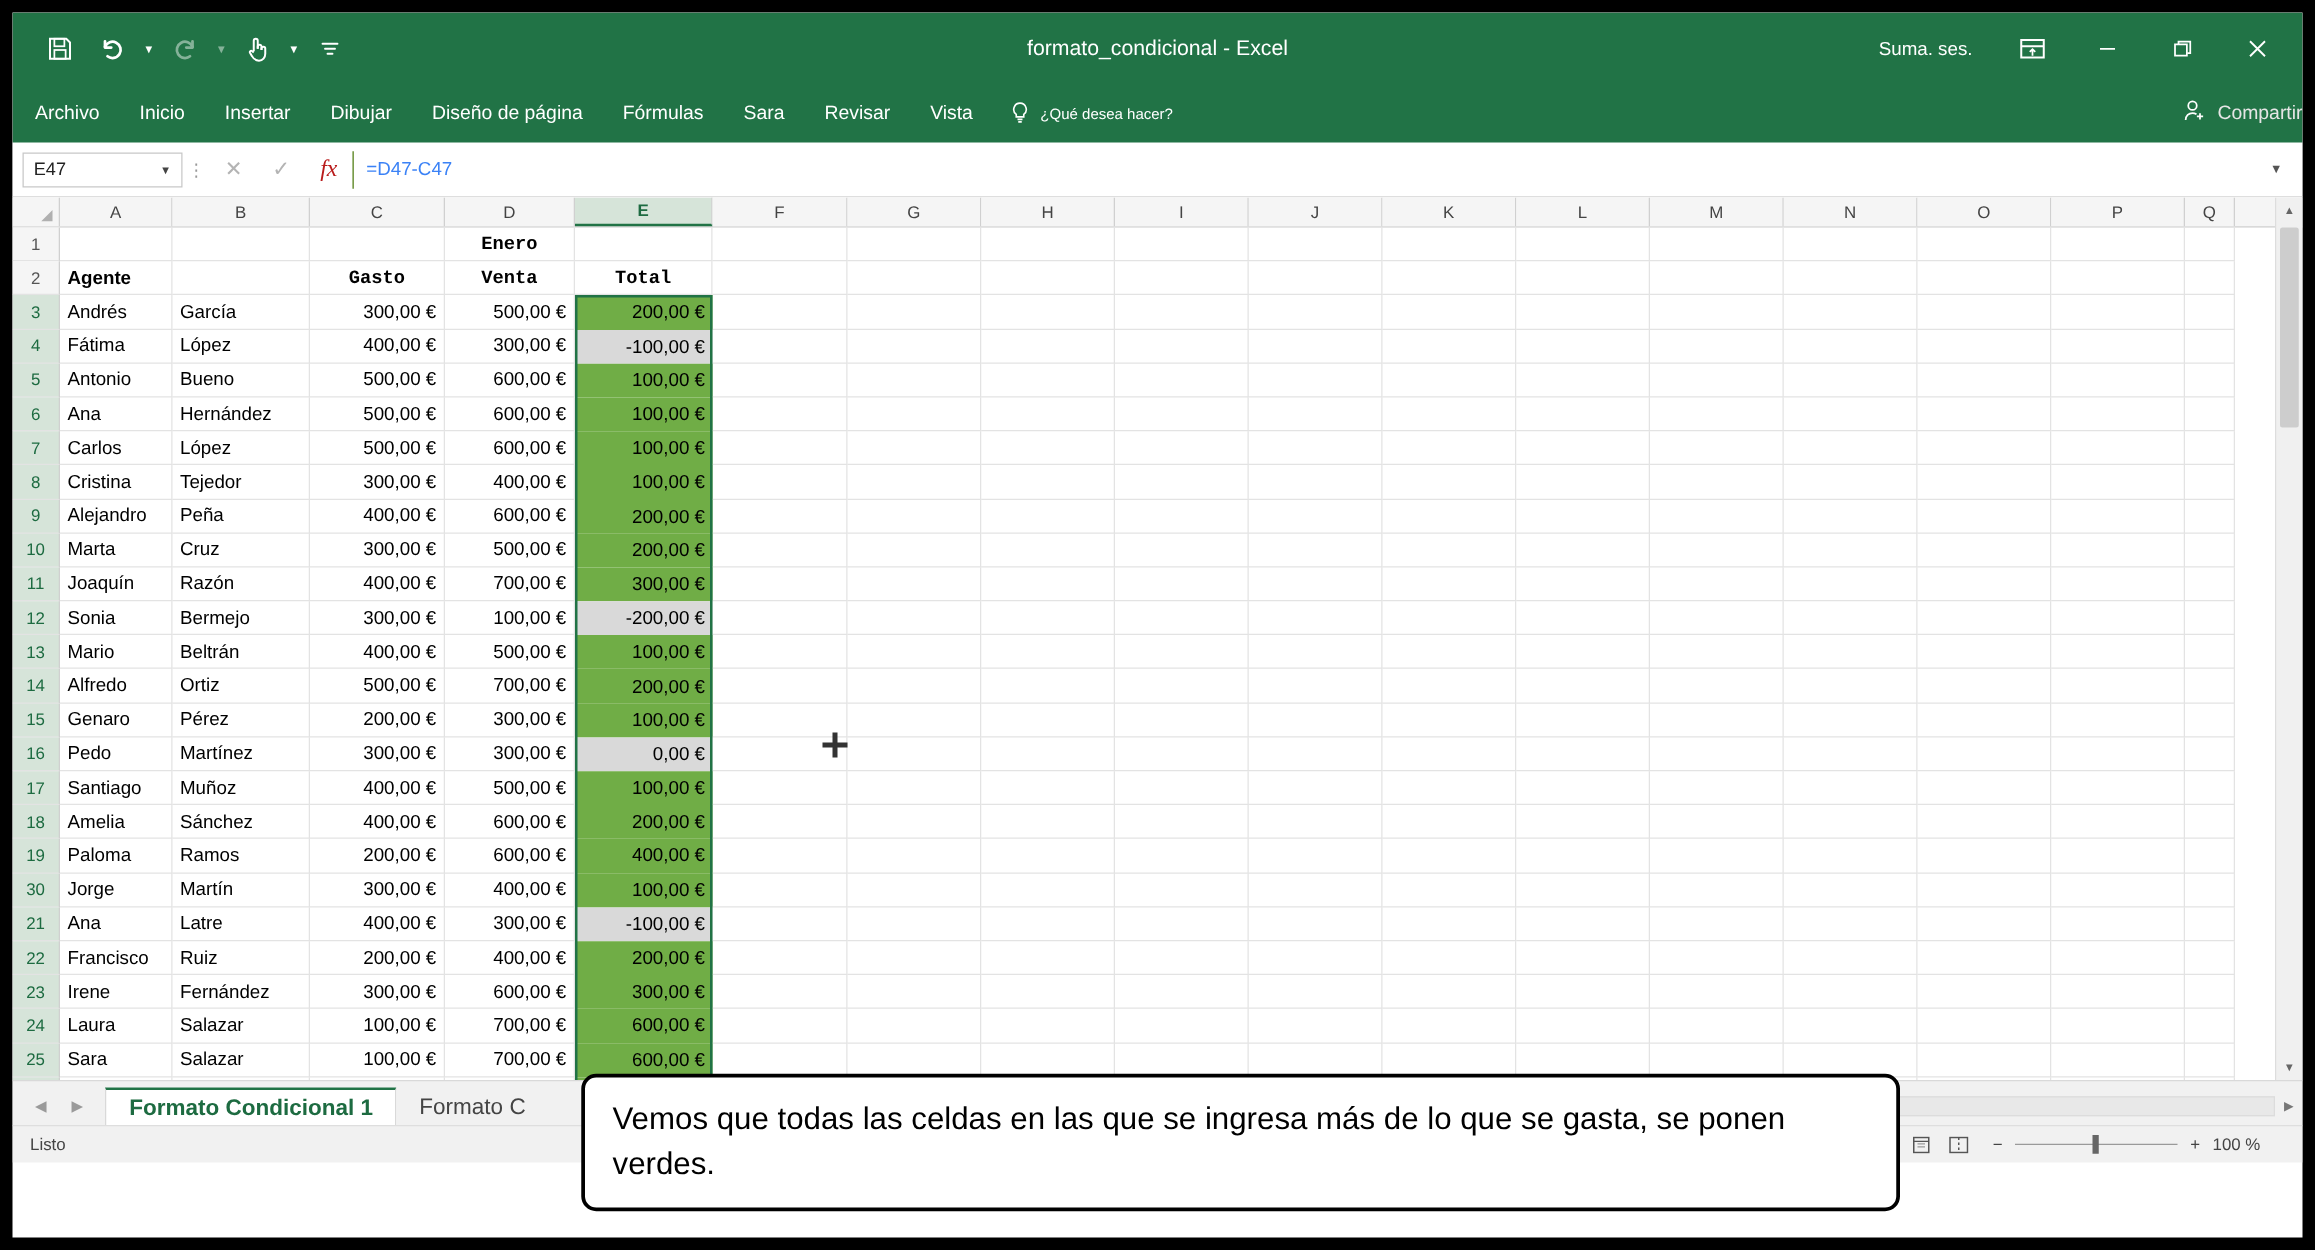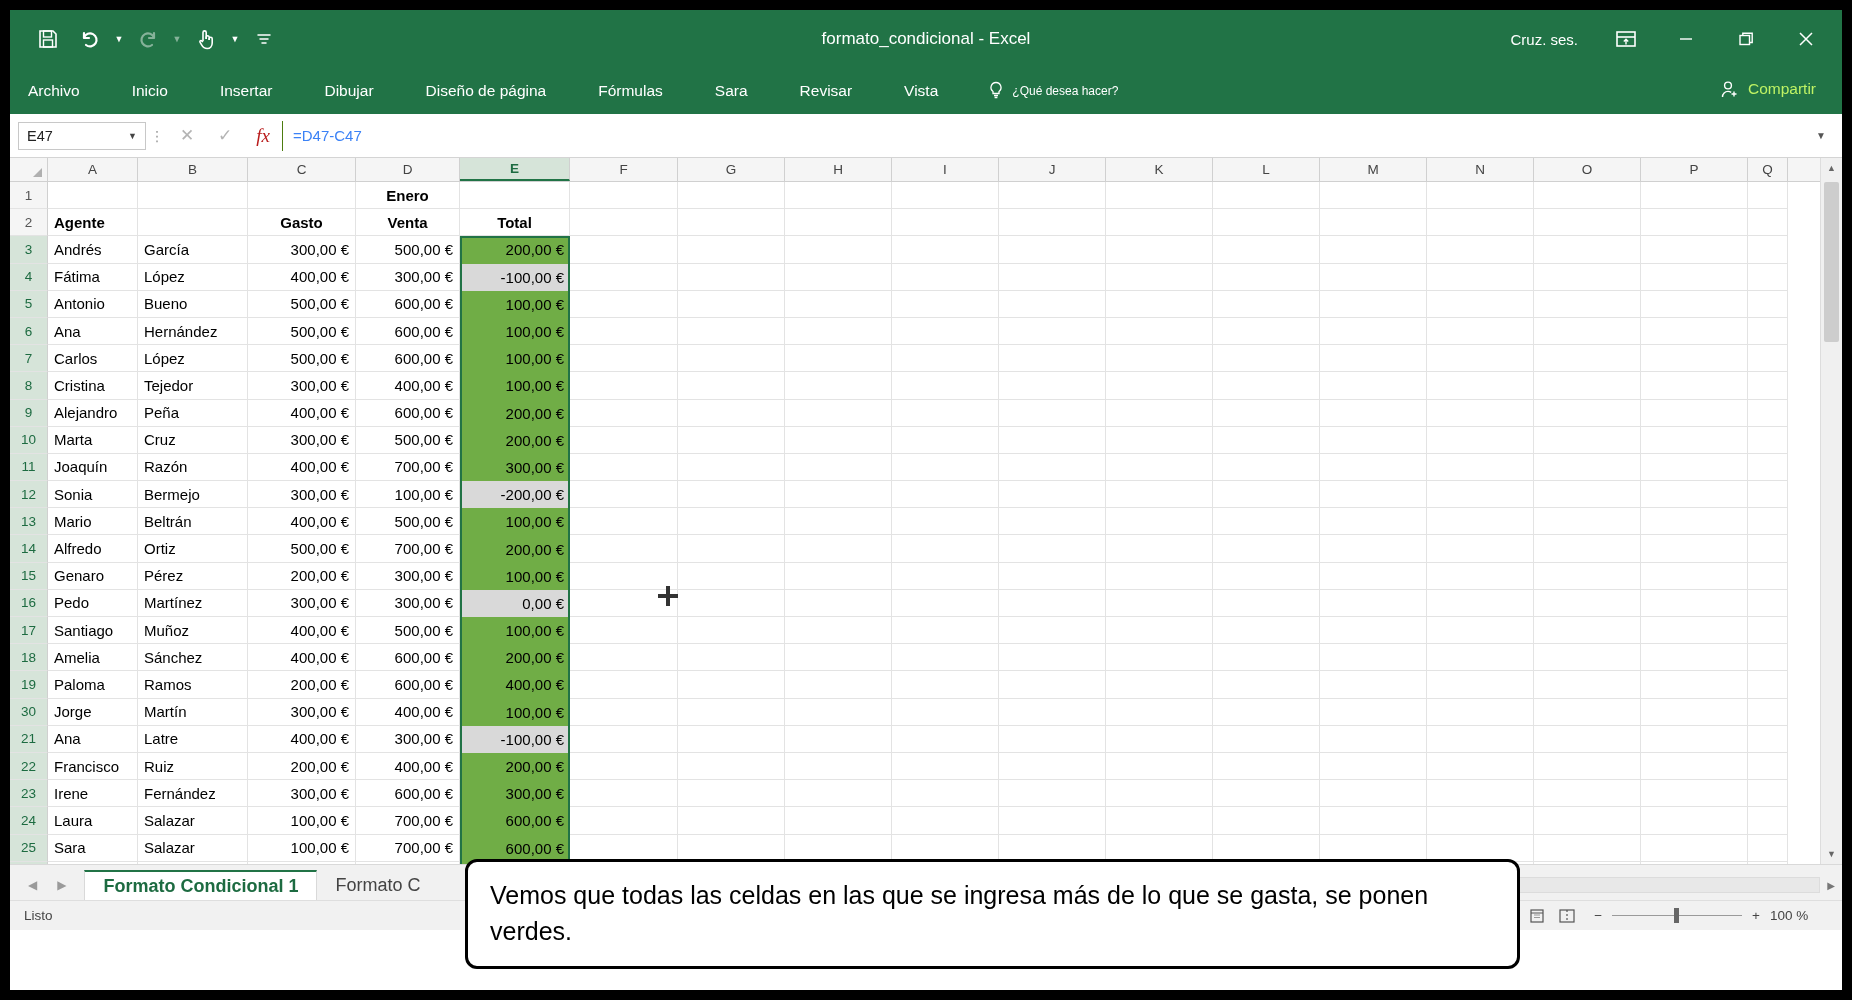--- a/index.html
+++ b/index.html
@@ -13,25 +13,25 @@
   .qat { display: flex; align-items: center; gap: 2px; padding-left: 18px; height: 100%; }
   .qat-btn { width: 40px; height: 40px; display: flex; align-items: center; justify-content: center; color: #fff; }
   .qat-btn svg { display: block; }
   .qat-caret { width: 14px; height: 40px; display: flex; align-items: center; justify-content: center; color: #fff; font-size: 9px; }
   .app-title { position: absolute; left: 0; right: 0; text-align: center; color: #fff; font-size: 17px; pointer-events: none; }
   .title-right { margin-left: auto; display: flex; align-items: center; gap: 4px; padding-right: 8px; height: 100%; }
   .signin { color: #fff; font-size: 15px; padding: 0 16px; }
   .win-btn { width: 56px; height: 58px; display: flex; align-items: center; justify-content: center; color: #fff; }
 
   
-  .ribbon { height: 46px; background: #217346; display: flex; align-items: center; position: relative; gap: 20px; }
+  .ribbon { height: 46px; background: #217346; display: flex; align-items: center; position: relative; }
   .rtab { color: #fff; font-size: 15.5px; padding: 0 16px; height: 46px; display: flex; align-items: center; }
   .rtab.first { padding-left: 18px; }
   .tellme { display: flex; align-items: center; gap: 8px; color: #fff; font-size: 12px; margin-left: 14px; }
-  .share { margin-left: auto; display: flex; align-items: flex-start; gap: 8px; color: #bef264; font-size: 15.5px; padding-right: 26px; }
+  .share { margin-left: auto; display: flex; align-items: center; gap: 8px; color: #e5e5e5; font-size: 15.5px; }
 
   
   .formula-bar { height: 44px; background: #fff; display: flex; align-items: center; padding: 0 8px; border-bottom: 1px solid #d4d4d4; }
   .namebox { width: 128px; height: 28px; border: 1px solid #c8c8c8; background:#fff; display: flex; align-items: center; padding: 0 8px; font-size: 14.5px; color: #222; position: relative; }
   .namebox .nb-caret { margin-left: auto; font-size: 9px; color: #444; }
   .fb-dots { width: 22px; text-align: center; color: #999; font-size: 14px; letter-spacing: 0; line-height: 6px; }
   .fb-icons { display: flex; align-items: center; gap: 0; }
   .fb-ico { width: 38px; height: 30px; display: flex; align-items: center; justify-content: center; color: #b4b4b4; font-size: 17px; }
   .fb-ico.fx { color: #b91c1c; font-style: italic; font-family: "Liberation Serif", serif; font-size: 19px; }
   .fb-input { flex: 1; height: 30px; display: flex; align-items: center; padding-left: 10px; font-size: 15px; color: #3b82f6; border-left: 1px solid #4d7c0f; }
@@ -44,21 +44,21 @@
   .corner::after { content:""; position:absolute; right:5px; bottom:4px; border-left: 9px solid transparent; border-bottom: 9px solid #b0b0b0; }
   .ch { border-right: 1px solid #d0d0d0; display: flex; align-items: center; justify-content: center; font-size: 13.5px; color: #444; background: #f5f5f5; }
   .ch.sel { background: #d6e4d9; color: #1d6b41; font-weight: bold; border-bottom: 2px solid #217346; }
 
   .rows { position: relative; }
   .row { display: flex; height: 27.2px; }
   .rh { width: 38px; background: #f5f5f5; border-right: 1px solid #d0d0d0; border-bottom: 1px solid #e3e3e3; display: flex; align-items: center; justify-content: center; font-size: 13.5px; color: #555; }
   .rh.hl { background: #d6e4d9; color: #1d6b41; }
   .cell { border-right: 1px solid #e3e3e3; border-bottom: 1px solid #e3e3e3; display: flex; align-items: center; padding: 0 6px; font-size: 15px; color: #000; overflow: hidden; white-space: nowrap; }
   .cell.num { justify-content: flex-end; }
-  .cell.ctr { justify-content: center; }
+  .cell.ctr { justify-content: center; font-family: Liberation Mono, monospace; }
   .cell.bold { font-weight: bold; }
   .cell.hdr { font-weight: bold; }
   .cell.green { background: #70ad46; }
   .cell.grey  { background: #d9d9d9; }
   .cell.e-col { border-right: none; border-bottom: none; }
 
   .col-a { width: 90px; } .col-b { width: 110px; } .col-c { width: 108px; }
   .col-d { width: 104px; } .col-e { width: 110px; } .col-f { width: 108px; }
   .col-g { width: 107px; } .col-h { width: 107px; } .col-i { width: 107px; }
   .col-j { width: 107px; } .col-k { width: 107px; } .col-l { width: 107px; }
@@ -137,21 +137,21 @@
       </div>
       <div class="qat-caret">▼</div>
       <div class="qat-btn">
         <svg width="18" height="18" viewBox="0 0 18 18">
             <path d="M3 5h12M5 9h8M7 13h4" stroke="#fff" stroke-width="1.5" stroke-linecap="round"></path>
           </svg>
       </div>
     </div>
     <div class="app-title">formato_condicional - Excel</div>
     <div class="title-right">
-      <div class="signin">Cruz. ses.</div>
+      <div class="signin">Suma. ses.</div>
       <div class="win-btn">
         <svg width="22" height="20" viewBox="0 0 22 20">
             <rect x="2" y="3" width="18" height="14" fill="none" stroke="#fff" stroke-width="1.6"></rect>
             <path d="M2 8h18" stroke="#fff" stroke-width="1.6"></path>
             <path d="M11 10.5v5M8.8 12.5 11 10.3l2.2 2.2" fill="none" stroke="#fff" stroke-width="1.4"></path>
           </svg>
       </div>
       <div class="win-btn">
         <svg width="18" height="18" viewBox="0 0 18 18">
             <path d="M3 9h12" stroke="#fff" stroke-width="1.4"></path>

